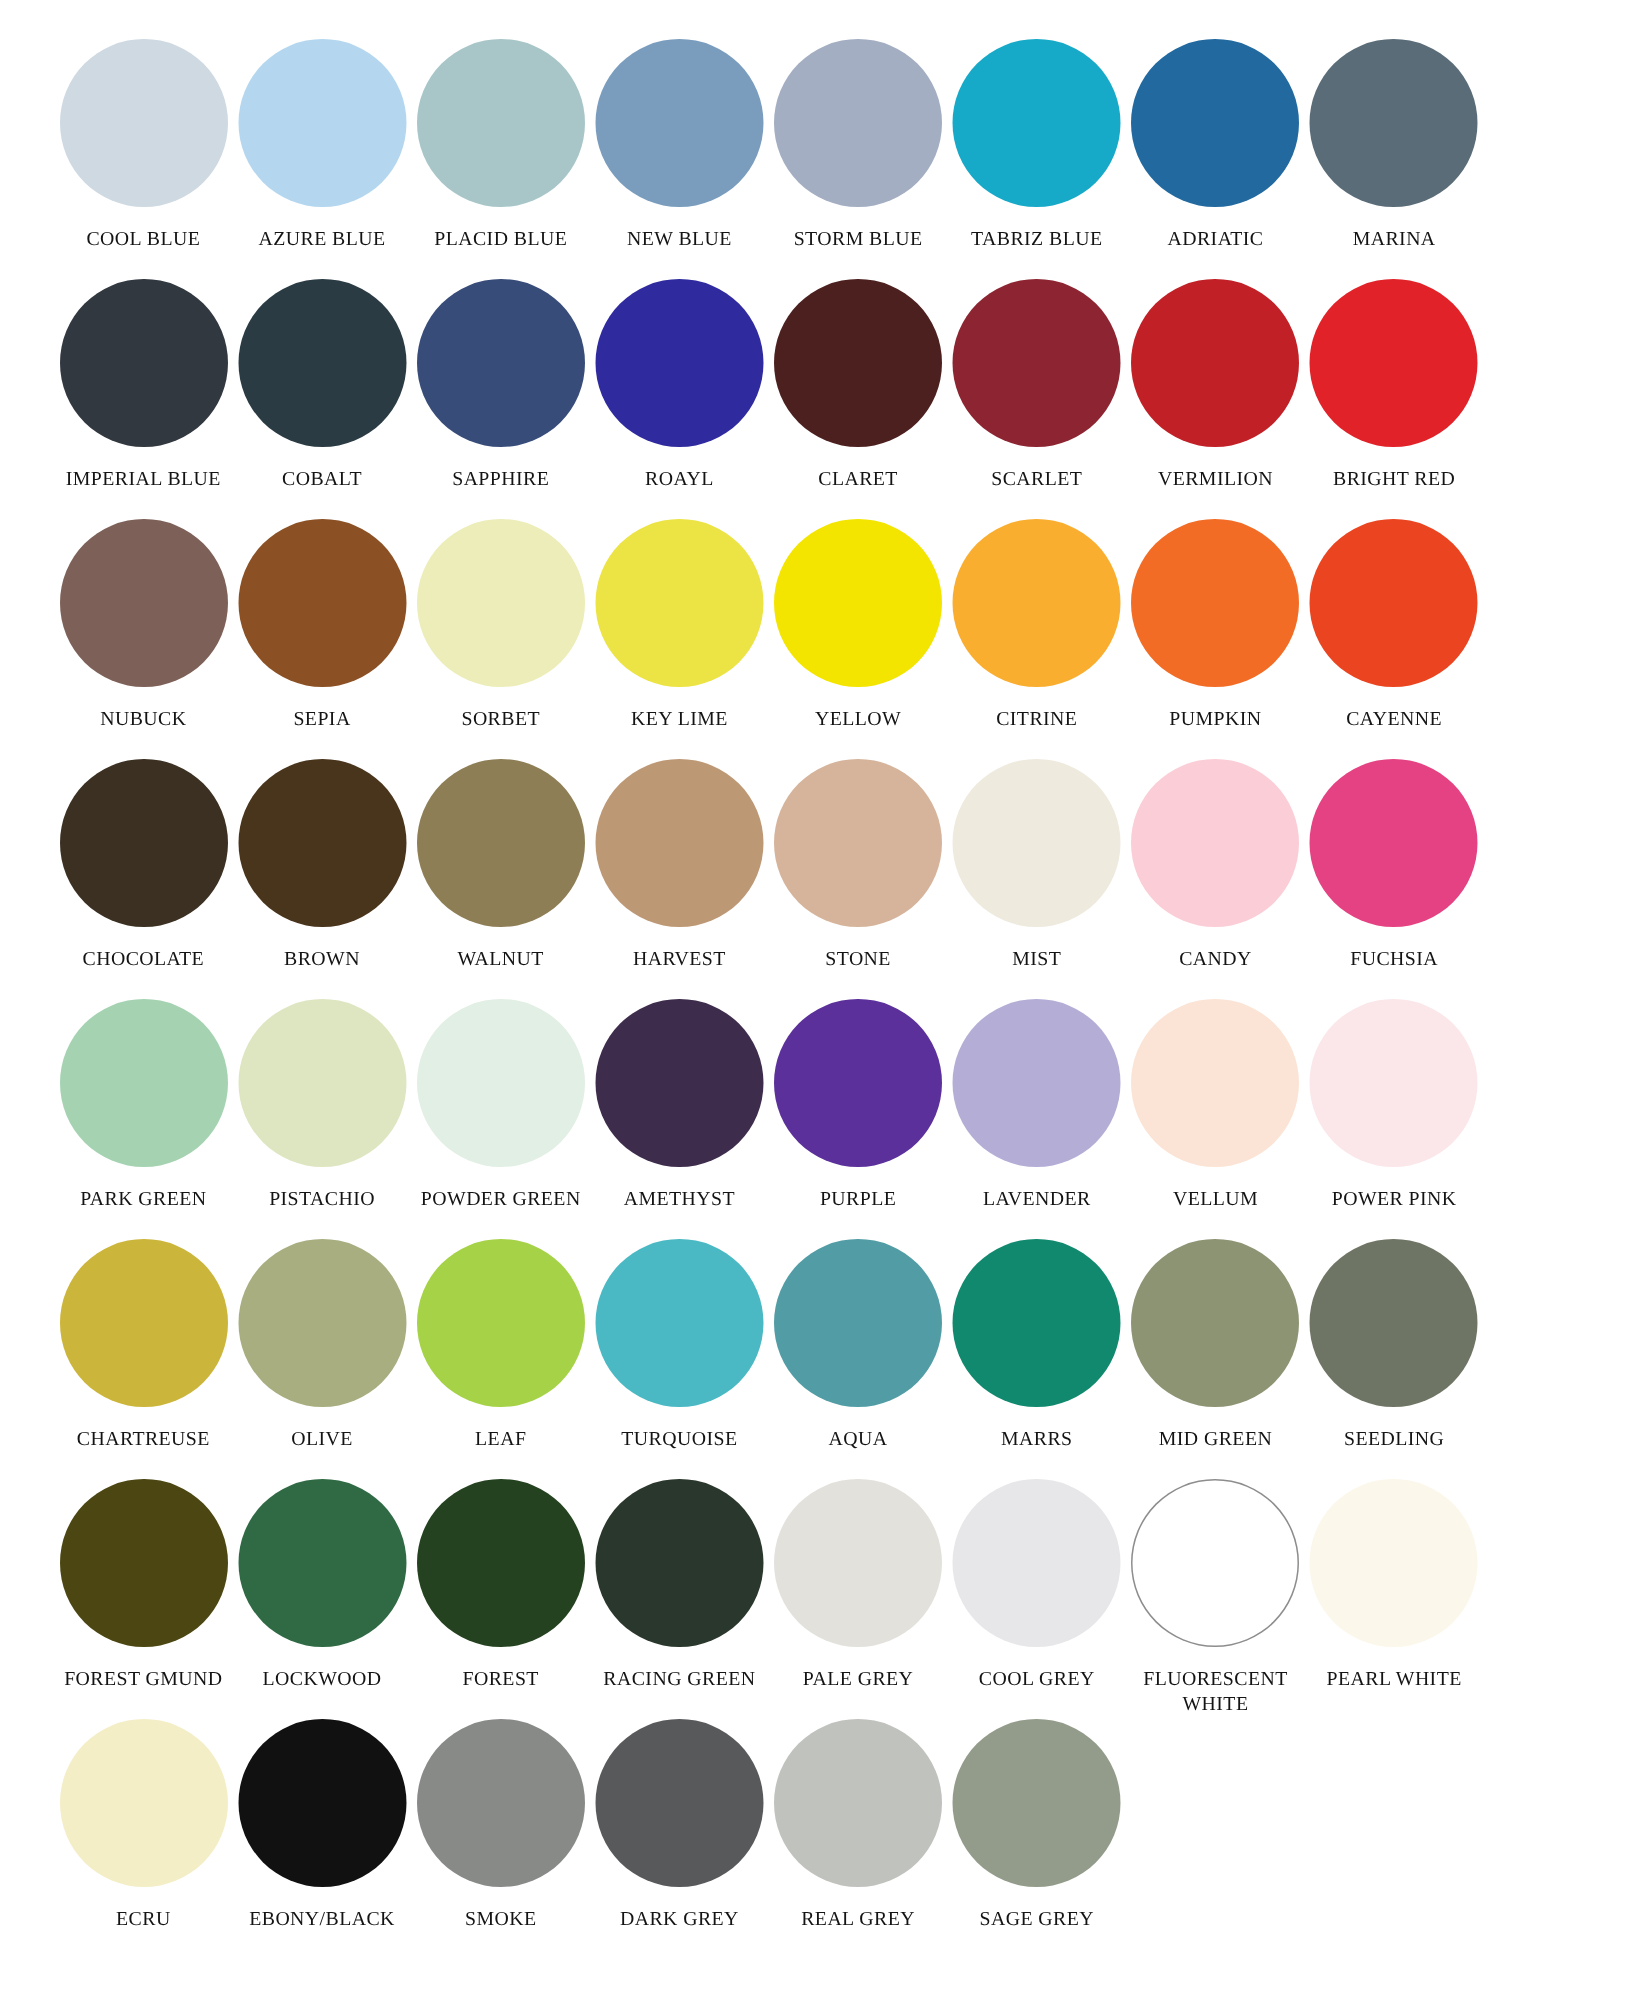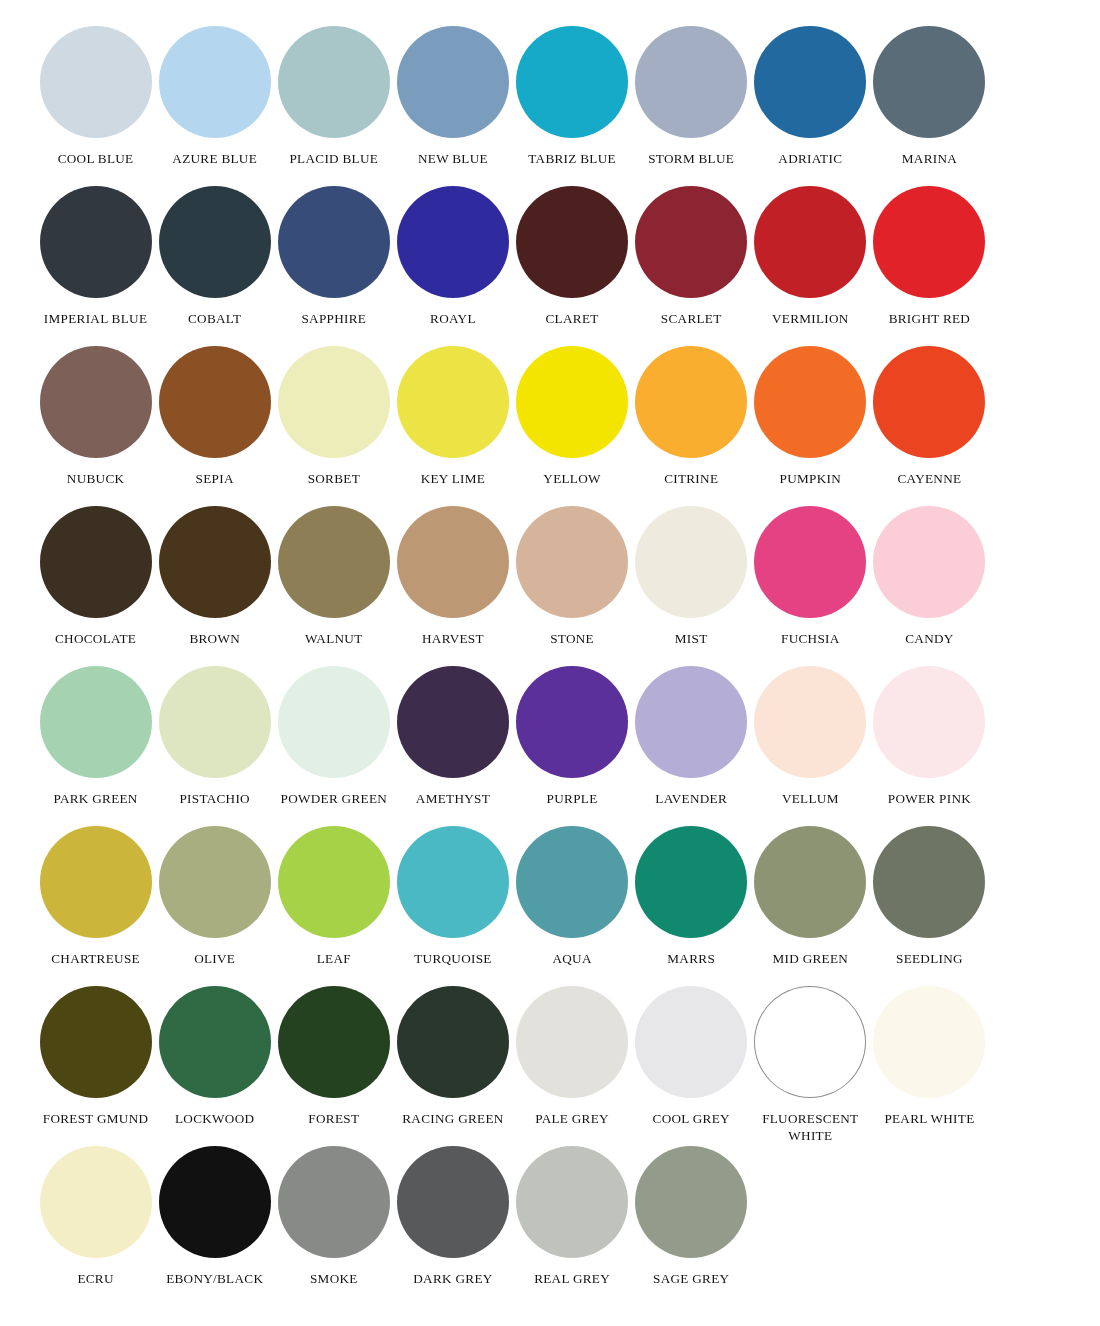--- a/index.html
+++ b/index.html
@@ -66,28 +66,28 @@
     </div>
     <div class="swatch-cell">
       <div class="swatch-disc" style="background-color: rgb(168, 198, 200);"></div>
       <div class="swatch-label">PLACID BLUE</div>
     </div>
     <div class="swatch-cell">
       <div class="swatch-disc" style="background-color: rgb(122, 157, 190);"></div>
       <div class="swatch-label">NEW BLUE</div>
     </div>
     <div class="swatch-cell">
+      <div class="swatch-disc" style="background-color: rgb(163, 174, 194);"></div>
+      <div class="swatch-label">STORM BLUE</div>
+    </div>
+    <div class="swatch-cell">
       <div class="swatch-disc" style="background-color: rgb(23, 169, 200);"></div>
       <div class="swatch-label">TABRIZ BLUE</div>
     </div>
     <div class="swatch-cell">
-      <div class="swatch-disc" style="background-color: rgb(163, 174, 194);"></div>
-      <div class="swatch-label">STORM BLUE</div>
-    </div>
-    <div class="swatch-cell">
       <div class="swatch-disc" style="background-color: rgb(33, 105, 159);"></div>
       <div class="swatch-label">ADRIATIC</div>
     </div>
     <div class="swatch-cell">
       <div class="swatch-disc" style="background-color: rgb(90, 108, 120);"></div>
       <div class="swatch-label">MARINA</div>
     </div>
     <div class="swatch-cell">
       <div class="swatch-disc" style="background-color: rgb(50, 56, 64);"></div>
       <div class="swatch-label">IMPERIAL BLUE</div>
@@ -170,26 +170,26 @@
     </div>
     <div class="swatch-cell">
       <div class="swatch-disc" style="background-color: rgb(214, 180, 155);"></div>
       <div class="swatch-label">STONE</div>
     </div>
     <div class="swatch-cell">
       <div class="swatch-disc" style="background-color: rgb(238, 234, 222);"></div>
       <div class="swatch-label">MIST</div>
     </div>
     <div class="swatch-cell">
+      <div class="swatch-disc" style="background-color: rgb(251, 205, 214);"></div>
+      <div class="swatch-label">CANDY</div>
+    </div>
+    <div class="swatch-cell">
       <div class="swatch-disc" style="background-color: rgb(228, 66, 131);"></div>
       <div class="swatch-label">FUCHSIA</div>
-    </div>
-    <div class="swatch-cell">
-      <div class="swatch-disc" style="background-color: rgb(251, 205, 214);"></div>
-      <div class="swatch-label">CANDY</div>
     </div>
     <div class="swatch-cell">
       <div class="swatch-disc" style="background-color: rgb(165, 211, 178);"></div>
       <div class="swatch-label">PARK GREEN</div>
     </div>
     <div class="swatch-cell">
       <div class="swatch-disc" style="background-color: rgb(221, 230, 192);"></div>
       <div class="swatch-label">PISTACHIO</div>
     </div>
     <div class="swatch-cell">

